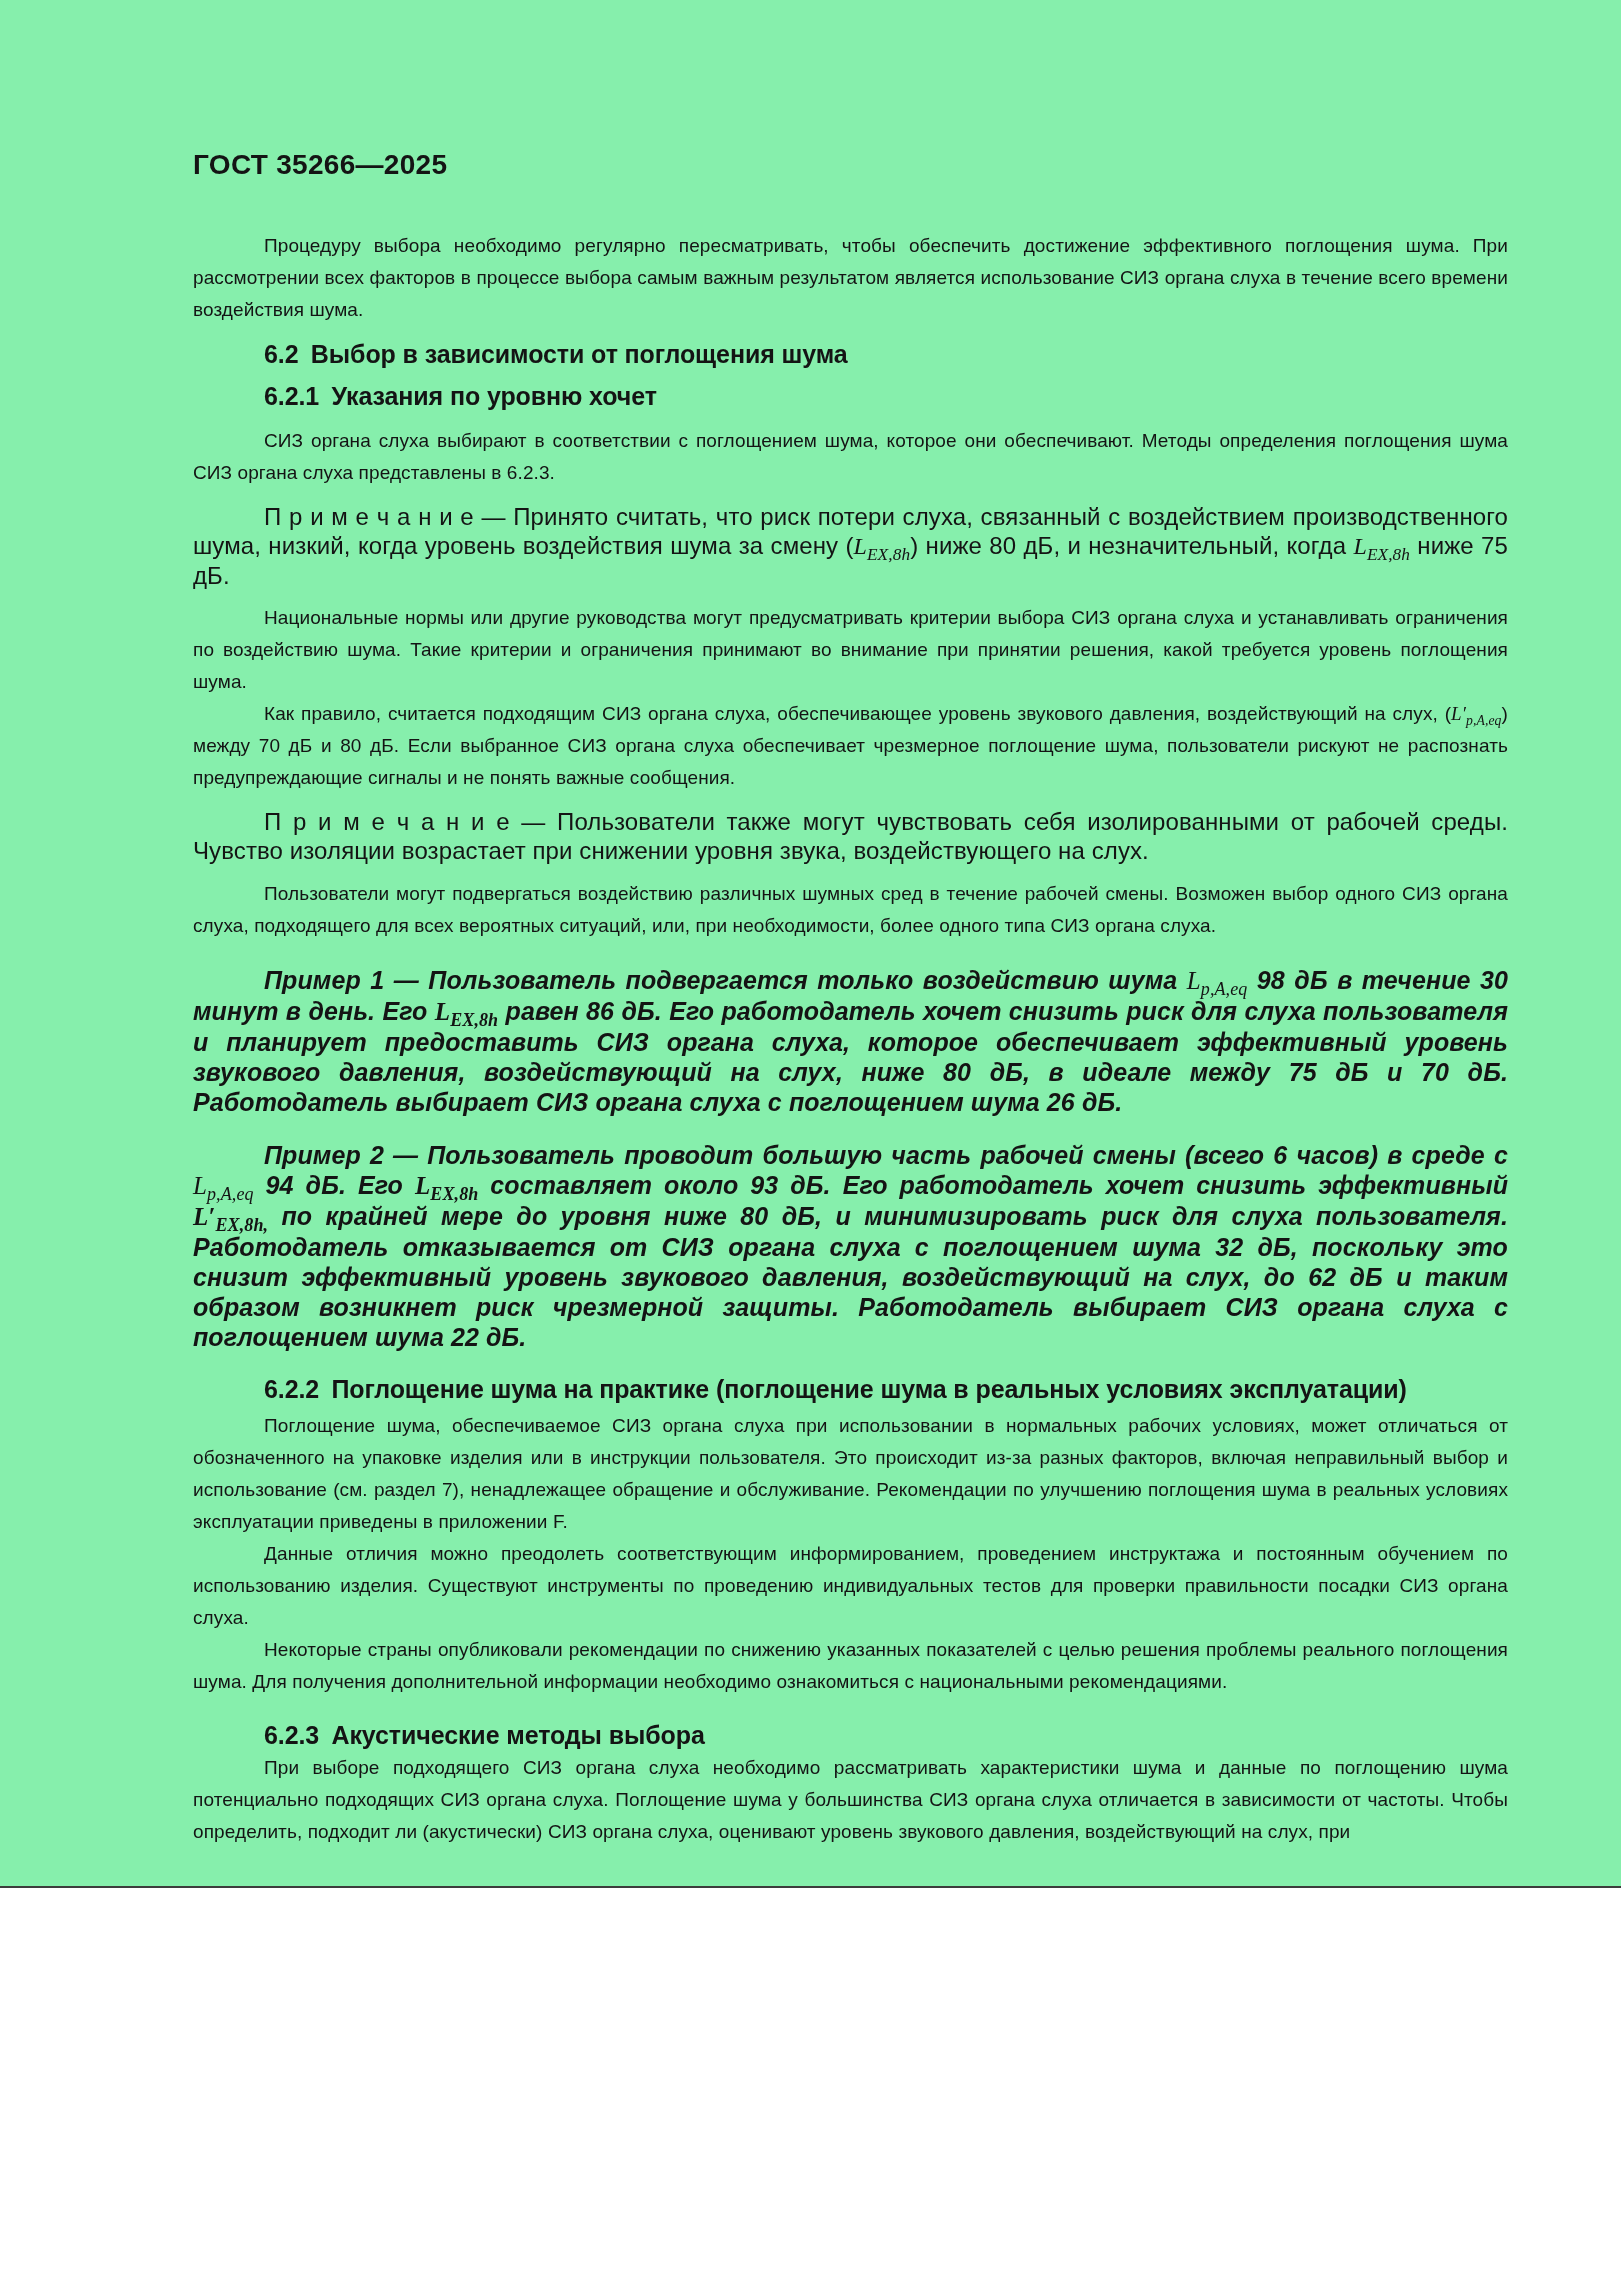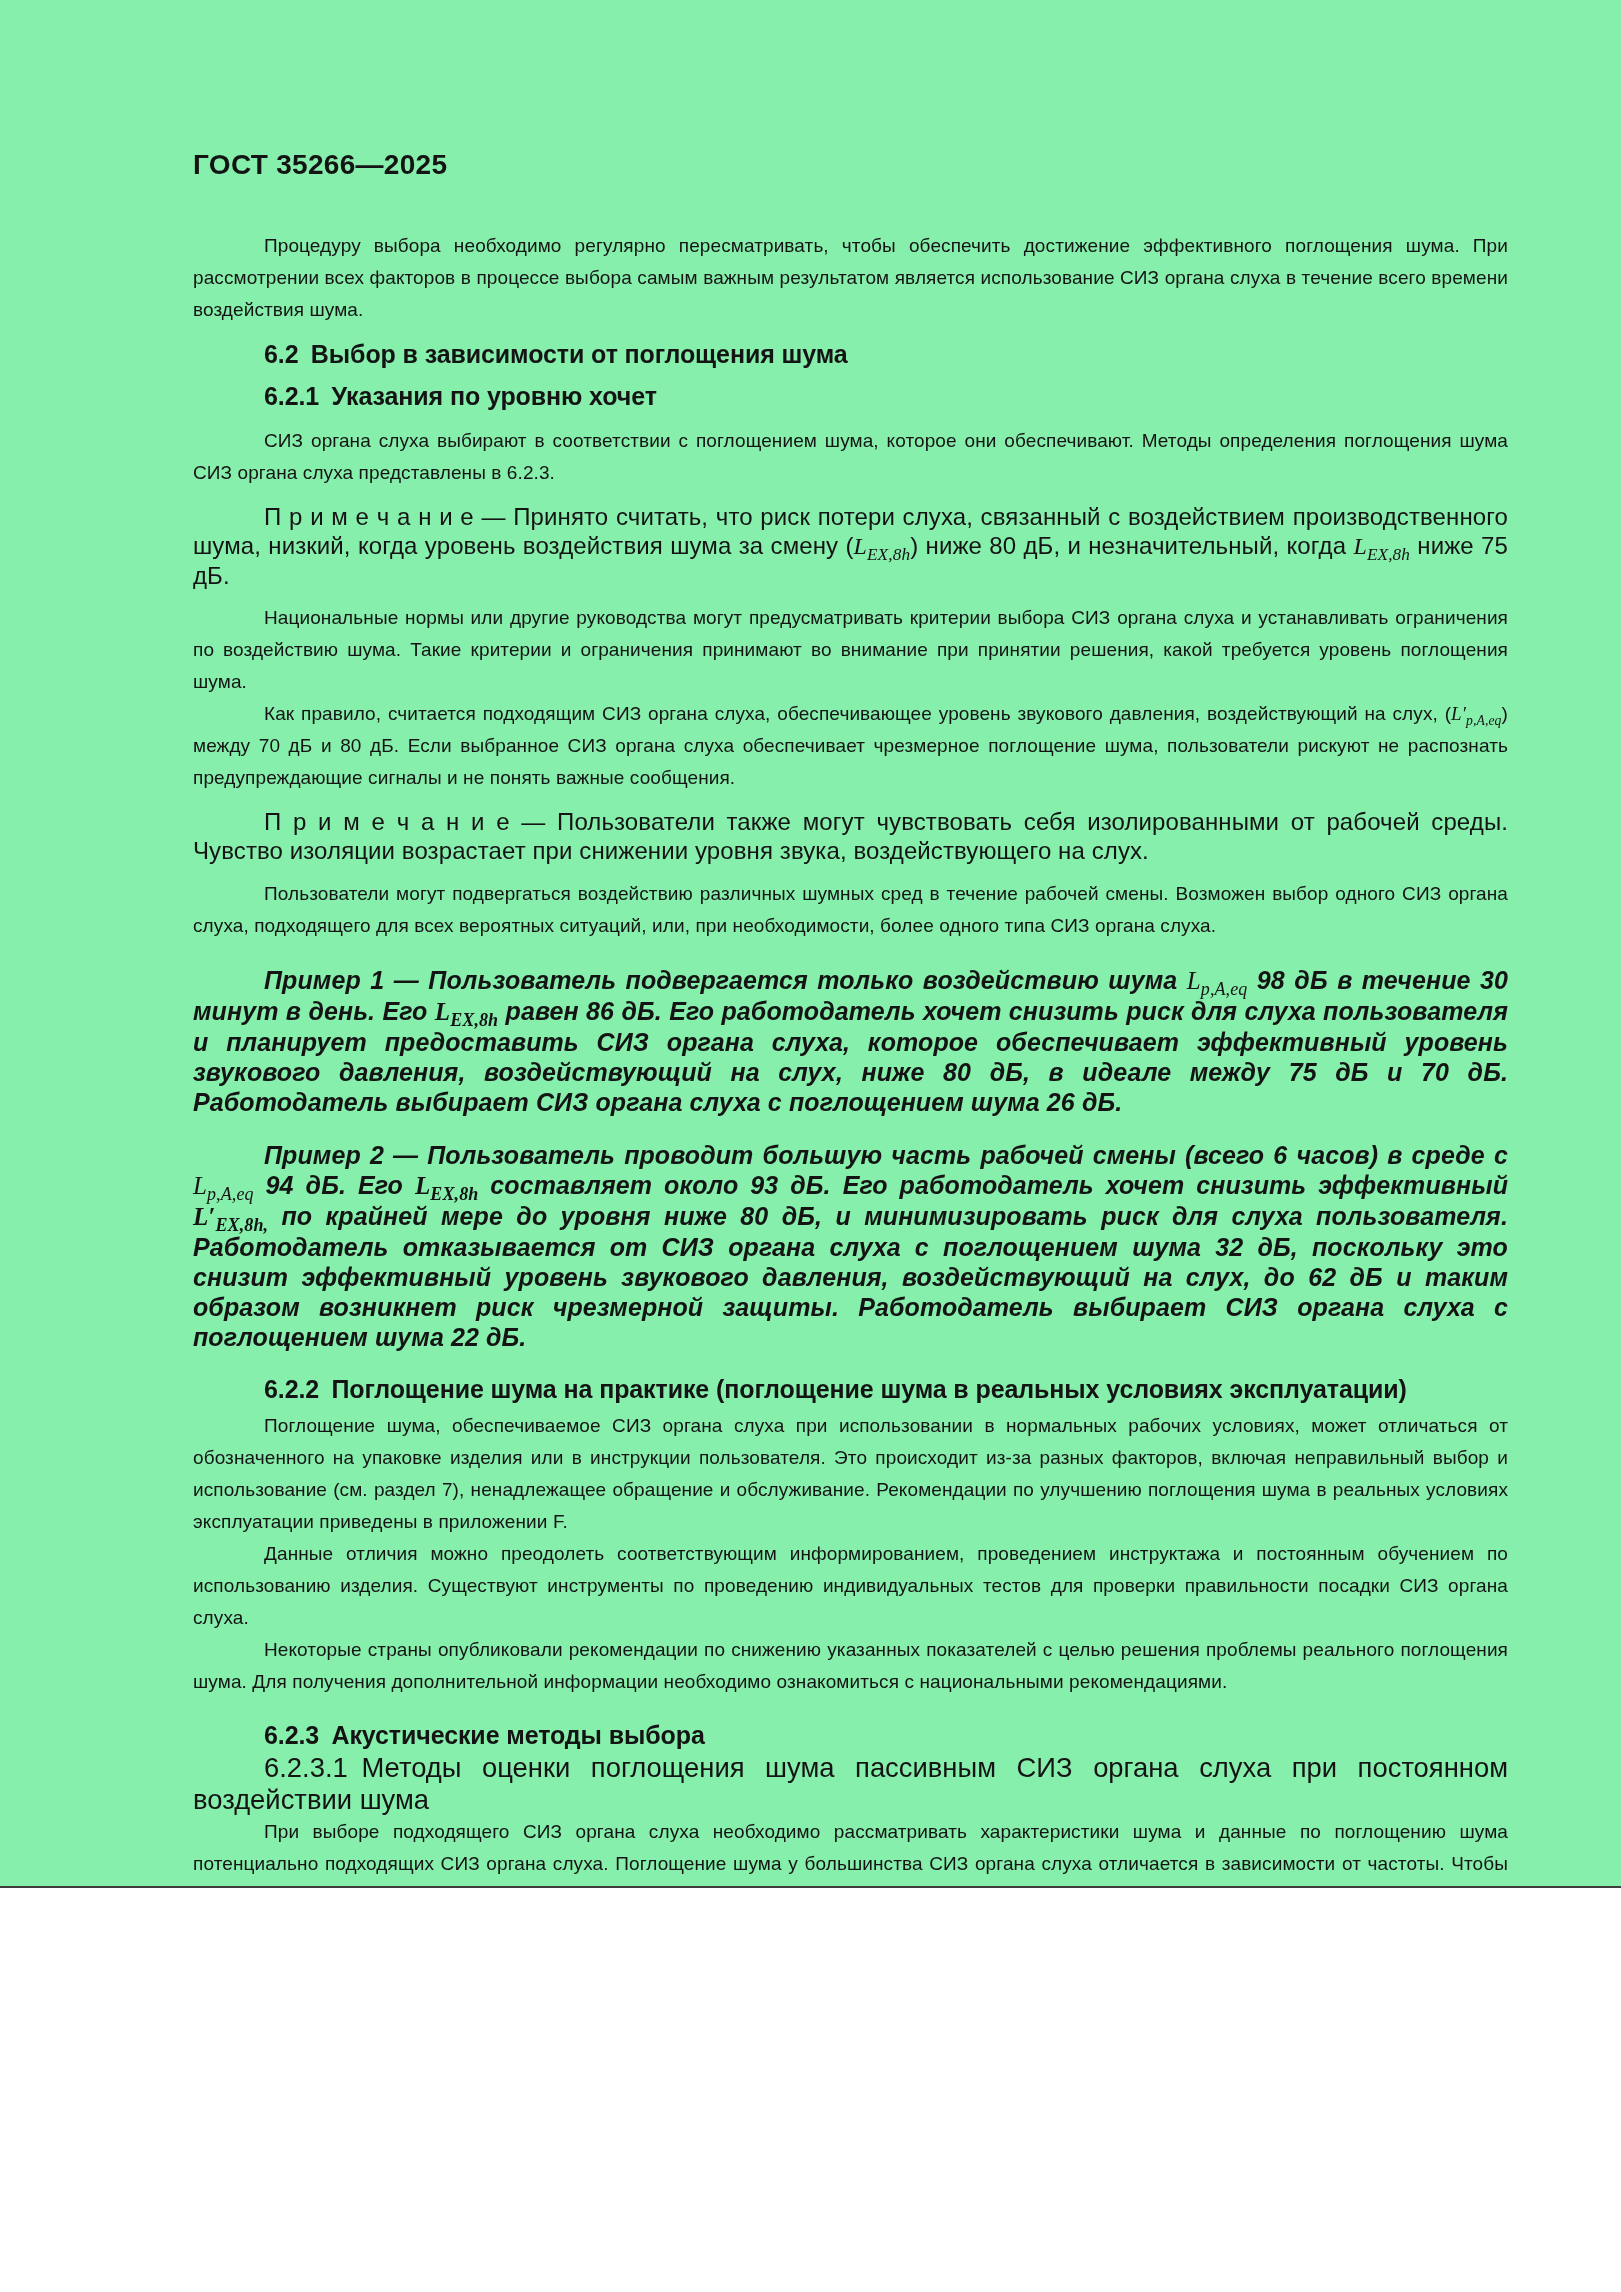--- a/index.html
+++ b/index.html
@@ -118,21 +118,20 @@
     <div class="h-sect h-622">6.2.2 Поглощение шума на практике (поглощение шума в реальных условиях эксплуатации)</div>
 
     <p class="p">Поглощение шума, обеспечиваемое СИЗ органа слуха при использовании в нормальных рабочих условиях, может отличаться от обозначенного на упаковке изделия или в инструкции пользователя. Это происходит из-за разных факторов, включая неправильный выбор и использование (см. раздел 7), ненадлежащее обращение и обслуживание. Рекомендации по улучшению поглощения шума в реальных условиях эксплуатации приведены в приложении F.</p>
 
     <p class="p">Данные отличия можно преодолеть соответствующим информированием, проведением инструктажа и постоянным обучением по использованию изделия. Существуют инструменты по проведению индивидуальных тестов для проверки правильности посадки СИЗ органа слуха.</p>
 
     <p class="p">Некоторые страны опубликовали рекомендации по снижению указанных показателей с целью решения проблемы реального поглощения шума. Для получения дополнительной информации необходимо ознакомиться с национальными рекомендациями.</p>
 
     <div class="h-sect h-623">6.2.3 Акустические методы выбора</div>
 
-    <p class="clause-title">6.2.3.1 Методы оценки поглощения шума пассивным СИЗ органа слуха при постоянном воздействии шума</p>
 
     <p class="p">При выборе подходящего СИЗ органа слуха необходимо рассматривать характеристики шума и данные по поглощению шума потенциально подходящих СИЗ органа слуха. Поглощение шума у большинства СИЗ органа слуха отличается в зависимости от частоты. Чтобы определить, подходит ли (акустически) СИЗ органа слуха, оценивают уровень звукового давления, воздействующий на слух, при</p>
 
   </div>
 
   <div class="page-number">6</div>
 </div>
 
 
 </body></html>

